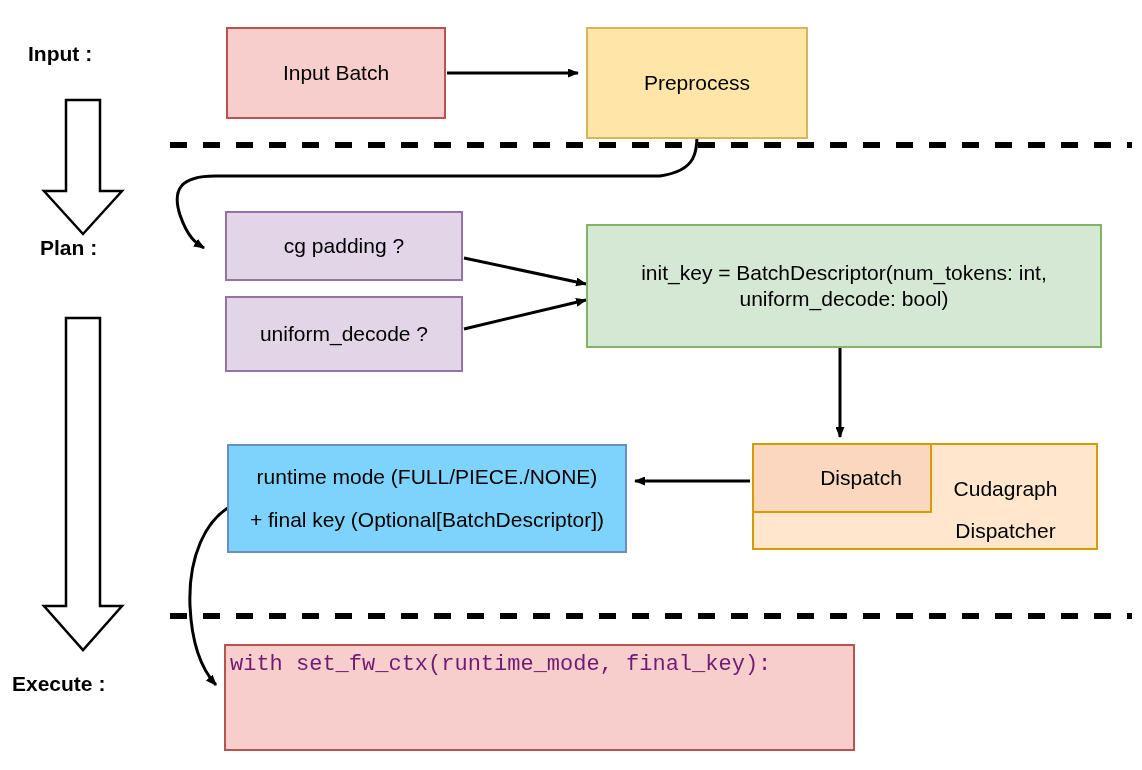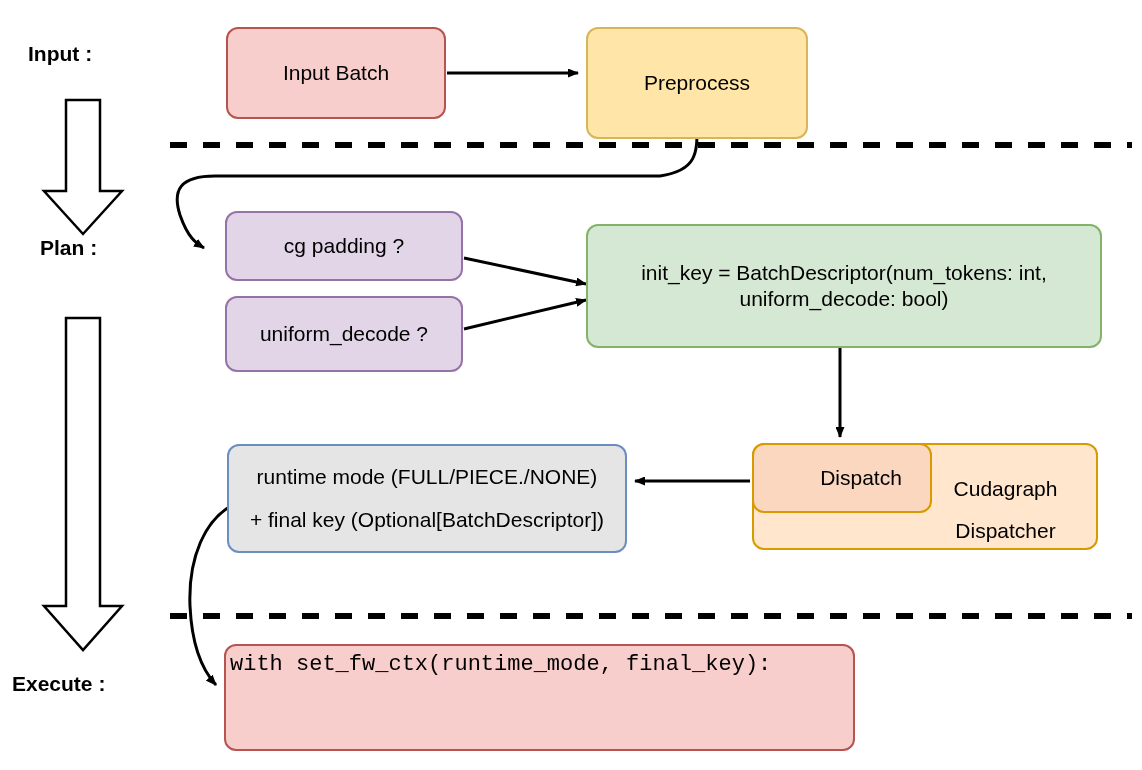--- a/index.html
+++ b/index.html
@@ -18,49 +18,49 @@
     font-size:21px;
     color:#000;
     letter-spacing:0px;
     white-space:nowrap;
   }
 
   
   .node{
     position:absolute;
     box-sizing:border-box;
-    border-radius:12px;
+    border-radius:0;
     display:flex;
     align-items:center;
     justify-content:center;
     text-align:center;
     font-size:21px;
     line-height:1.25;
     color:#000;
     padding:4px 10px;
   }
   .node.pink   {background:#f8cecc;border:2px solid #b85450;}
   .node.yellow {background:#ffe6a8;border:2px solid #d6b656;}
   .node.purple {background:#e1d5e7;border:2px solid #9673a6;}
   .node.green  {background:#d5e8d4;border:2px solid #82b366;}
-  .node.blue   {background:#e5e5e5;border:2px solid #6c8ebf;gap:16px;}
+  .node.blue   {background:#7dd3fc;border:2px solid #6c8ebf;gap:16px;}
   .node.orange-outer{background:#ffe6cc;border:2px solid #d79b00;gap:16px;}
   .node.orange-inner{background:#fad7be;border:2px solid #d79b00;}
 
   .node.codebox{
     background:#f8cecc;border:2px solid #b85450;
     font-family:"Liberation Mono", monospace;
     font-size:22px;
     line-height:1.35;
     justify-content:flex-start;
     align-items:center;
     text-align:left;
     white-space:pre;
     padding-left:4px;
-    color:#000000;
+    color:#701a75;
   }
 
   
   #wires{position:absolute;left:0;top:0;width:1142px;height:770px;pointer-events:none;}
 </style>
 </head>
 <body>
 
 <div id="canvas">
 

